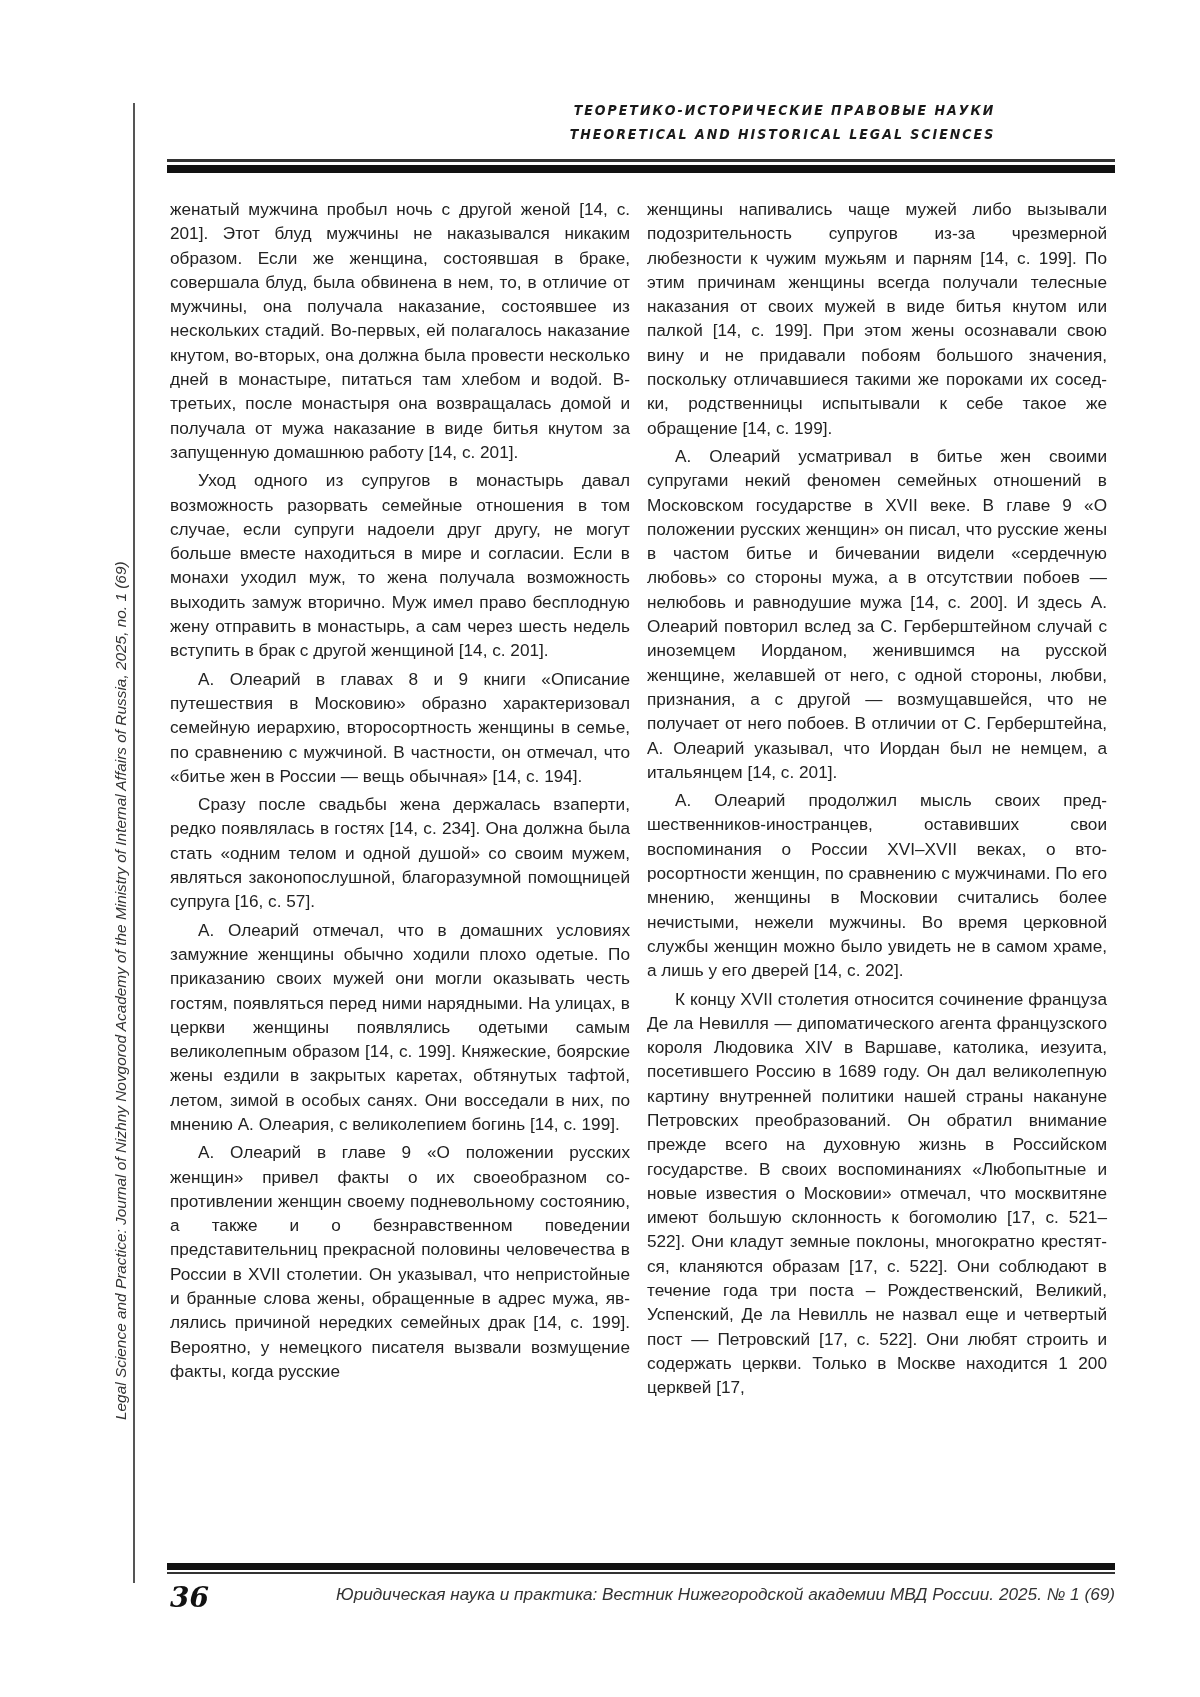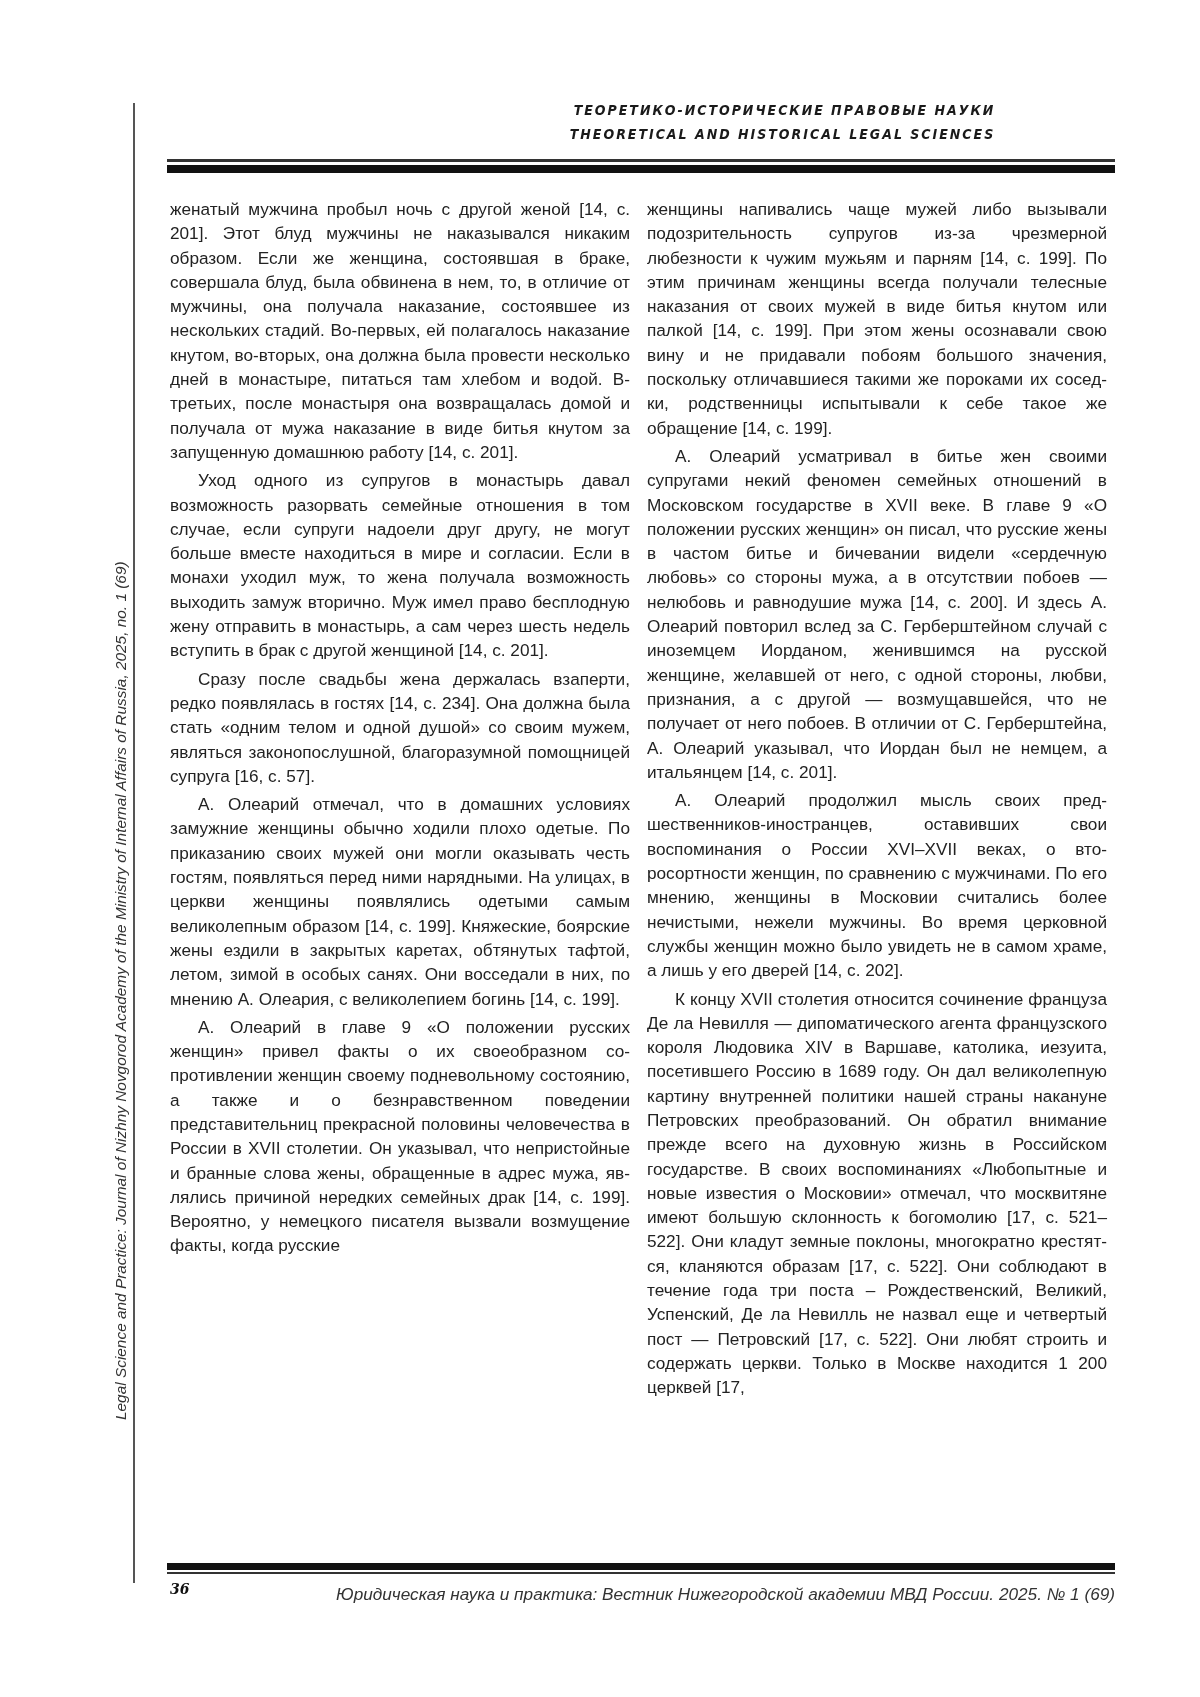--- a/index.html
+++ b/index.html
@@ -15,21 +15,21 @@
   .col { position:absolute; top:193px; width:468px; font-size:17.2px; line-height:24.3px; color:#222; text-align:justify; }
   .col.left { left:166px; }
   .col.right { left:643px; }
   .col p { margin:4px; text-indent:28px; hyphens:manual; }
   .col p.cont { text-indent:0; }
   .rule-bottom { position:absolute; left:167px; top:1563px; width:948px; }
   .rule-bottom .thick { height:7px; background:#111; }
   .rule-bottom .gap { height:2px; }
   .rule-bottom .thin { height:2px; background:#333; }
   .footer { position:absolute; left:170px; top:1581px; width:945px; height:30px; }
-  .footer .page-no { position:absolute; left:0; top:0; font-family:"DejaVu Serif", serif; font-weight:bold; font-style:italic; font-size:14px; color:#111; }
+  .footer .page-no { position:absolute; left:0; top:0; font-family:"DejaVu Serif", serif; font-weight:bold; font-style:italic; font-size:28px; color:#111; }
   .footer .journal { position:absolute; right:0; top:3px; font-style:italic; font-size:17.2px; color:#333;margin-left:36px; }
 </style>
 </head>
 <body>
 
 <div class="spine-line"></div>
 <div class="spine-text">Legal Science and Practice: Journal of Nizhny Novgorod Academy of the Ministry of Internal Affairs of Russia, 2025, no. 1 (69)</div>
 
 <div class="header">
   <div class="rh">ТЕОРЕТИКО-ИСТОРИЧЕСКИЕ ПРАВОВЫЕ НАУКИ</div>
@@ -38,20 +38,21 @@
 
 <div class="rule-top">
   <div class="thin"></div>
     <div class="gap"></div>
     <div class="thick"></div>
 </div>
 
 <div class="col left">
   <p class="cont">женатый мужчина пробыл ночь с другой женой [14, с. 201]. Этот блуд мужчины не наказывался никаким образом. Если же женщина, состояв­шая в браке, совершала блуд, была обвинена в нем, то, в отличие от мужчины, она получала наказание, состоявшее из нескольких стадий. Во-первых, ей полагалось наказание кнутом, во-вторых, она должна была провести несколь­ко дней в монастыре, питаться там хлебом и водой. В-третьих, после монастыря она воз­вращалась домой и получала от мужа наказа­ние в виде битья кнутом за запущенную домаш­нюю работу [14, с. 201].</p>
   <p>Уход одного из супругов в монастырь давал возможность разорвать семейные отношения в том случае, если супруги надоели друг другу, не могут больше вместе находиться в мире и согласии. Если в монахи уходил муж, то жена получала возможность выходить замуж вторич­но. Муж имел право бесплодную жену отпра­вить в монастырь, а сам через шесть недель вступить в брак с другой женщиной [14, с. 201].</p>
+  <p>А. Олеарий в главах 8 и 9 книги «Описание путешествия в Московию» образно характе­ризовал семейную иерархию, второсортность женщины в семье, по сравнению с мужчиной. В частности, он отмечал, что «битье жен в Рос­сии — вещь обычная» [14, с. 194].</p>
   <p>Сразу после свадьбы жена держалась вза­перти, редко появлялась в гостях [14, с. 234]. Она должна была стать «одним телом и одной душой» со своим мужем, являться законопослушной, бла­горазумной помощницей супруга [16, с. 57].</p>
   <p>А. Олеарий отмечал, что в домашних усло­виях замужние женщины обычно ходили плохо одетые. По приказанию своих мужей они мог­ли оказывать честь гостям, появляться перед ними нарядными. На улицах, в церкви женщи­ны появлялись одетыми самым великолепным образом [14, с. 199]. Княжеские, боярские жены ездили в закрытых каретах, обтянутых тафтой, летом, зимой в особых санях. Они восседали в них, по мнению А. Олеария, с великолепием богинь [14, с. 199].</p>
   <p>А. Олеарий в главе 9 «О положении русских женщин» привел факты о их своеобразном со­противлении женщин своему подневольному состоянию, а также и о безнравственном по­ведении представительниц прекрасной поло­вины человечества в России в XVII столетии. Он указывал, что непристойные и бранные слова жены, обращенные в адрес мужа, яв­лялись причиной нередких семейных драк [14, с. 199]. Вероятно, у немецкого писателя вызвали возмущение факты, когда русские</p>
 </div>
 
 <div class="col right">
   <p class="cont">женщины напивались чаще мужей либо вы­зывали подозрительность супругов из-за чрез­мерной любезности к чужим мужьям и парням [14, с. 199]. По этим причинам женщины всегда получали телесные наказания от своих мужей в виде битья кнутом или палкой [14, с. 199]. При этом жены осознавали свою вину и не при­давали побоям большого значения, поскольку отличавшиеся такими же пороками их сосед­ки, родственницы испытывали к себе такое же обращение [14, с. 199].</p>
   <p>А. Олеарий усматривал в битье жен свои­ми супругами некий феномен семейных отно­шений в Московском государстве в XVII веке. В главе 9 «О положении русских женщин» он писал, что русские жены в частом битье и би­чевании видели «сердечную любовь» со сторо­ны мужа, а в отсутствии побоев — нелюбовь и равнодушие мужа [14, с. 200]. И здесь А. Олеа­рий повторил вслед за С. Герберштейном слу­чай с иноземцем Иорданом, женившимся на русской женщине, желавшей от него, с одной стороны, любви, признания, а с другой — воз­мущавшейся, что не получает от него побо­ев. В отличии от С. Герберштейна, А. Олеа­рий указывал, что Иордан был не немцем, а итальянцем [14, с. 201].</p>
   <p>А. Олеарий продолжил мысль своих пред­шественников-иностранцев, оставивших свои воспоминания о России XVI–XVII веках, о вто­росортности женщин, по сравнению с мужчи­нами. По его мнению, женщины в Московии считались более нечистыми, нежели мужчины. Во время церковной службы женщин можно было увидеть не в самом храме, а лишь у его дверей [14, с. 202].</p>
   <p>К концу XVII столетия относится сочинение француза Де ла Невилля — дипоматическо­го агента французского короля Людовика XIV в Варшаве, католика, иезуита, посетившего Россию в 1689 году. Он дал великолепную кар­тину внутренней политики нашей страны нака­нуне Петровских преобразований. Он обратил внимание прежде всего на духовную жизнь в Российском государстве. В своих воспомина­ниях «Любопытные и новые известия о Моско­вии» отмечал, что москвитяне имеют большую склонность к богомолию [17, с. 521–522]. Они кладут земные поклоны, многократно крестят­ся, кланяются образам [17, с. 522]. Они соблю­дают в течение года три поста – Рождествен­ский, Великий, Успенский, Де ла Невилль не назвал еще и четвертый пост — Петровский [17, с. 522]. Они любят строить и содержать церкви. Только в Москве находится 1 200 церквей [17,</p>

